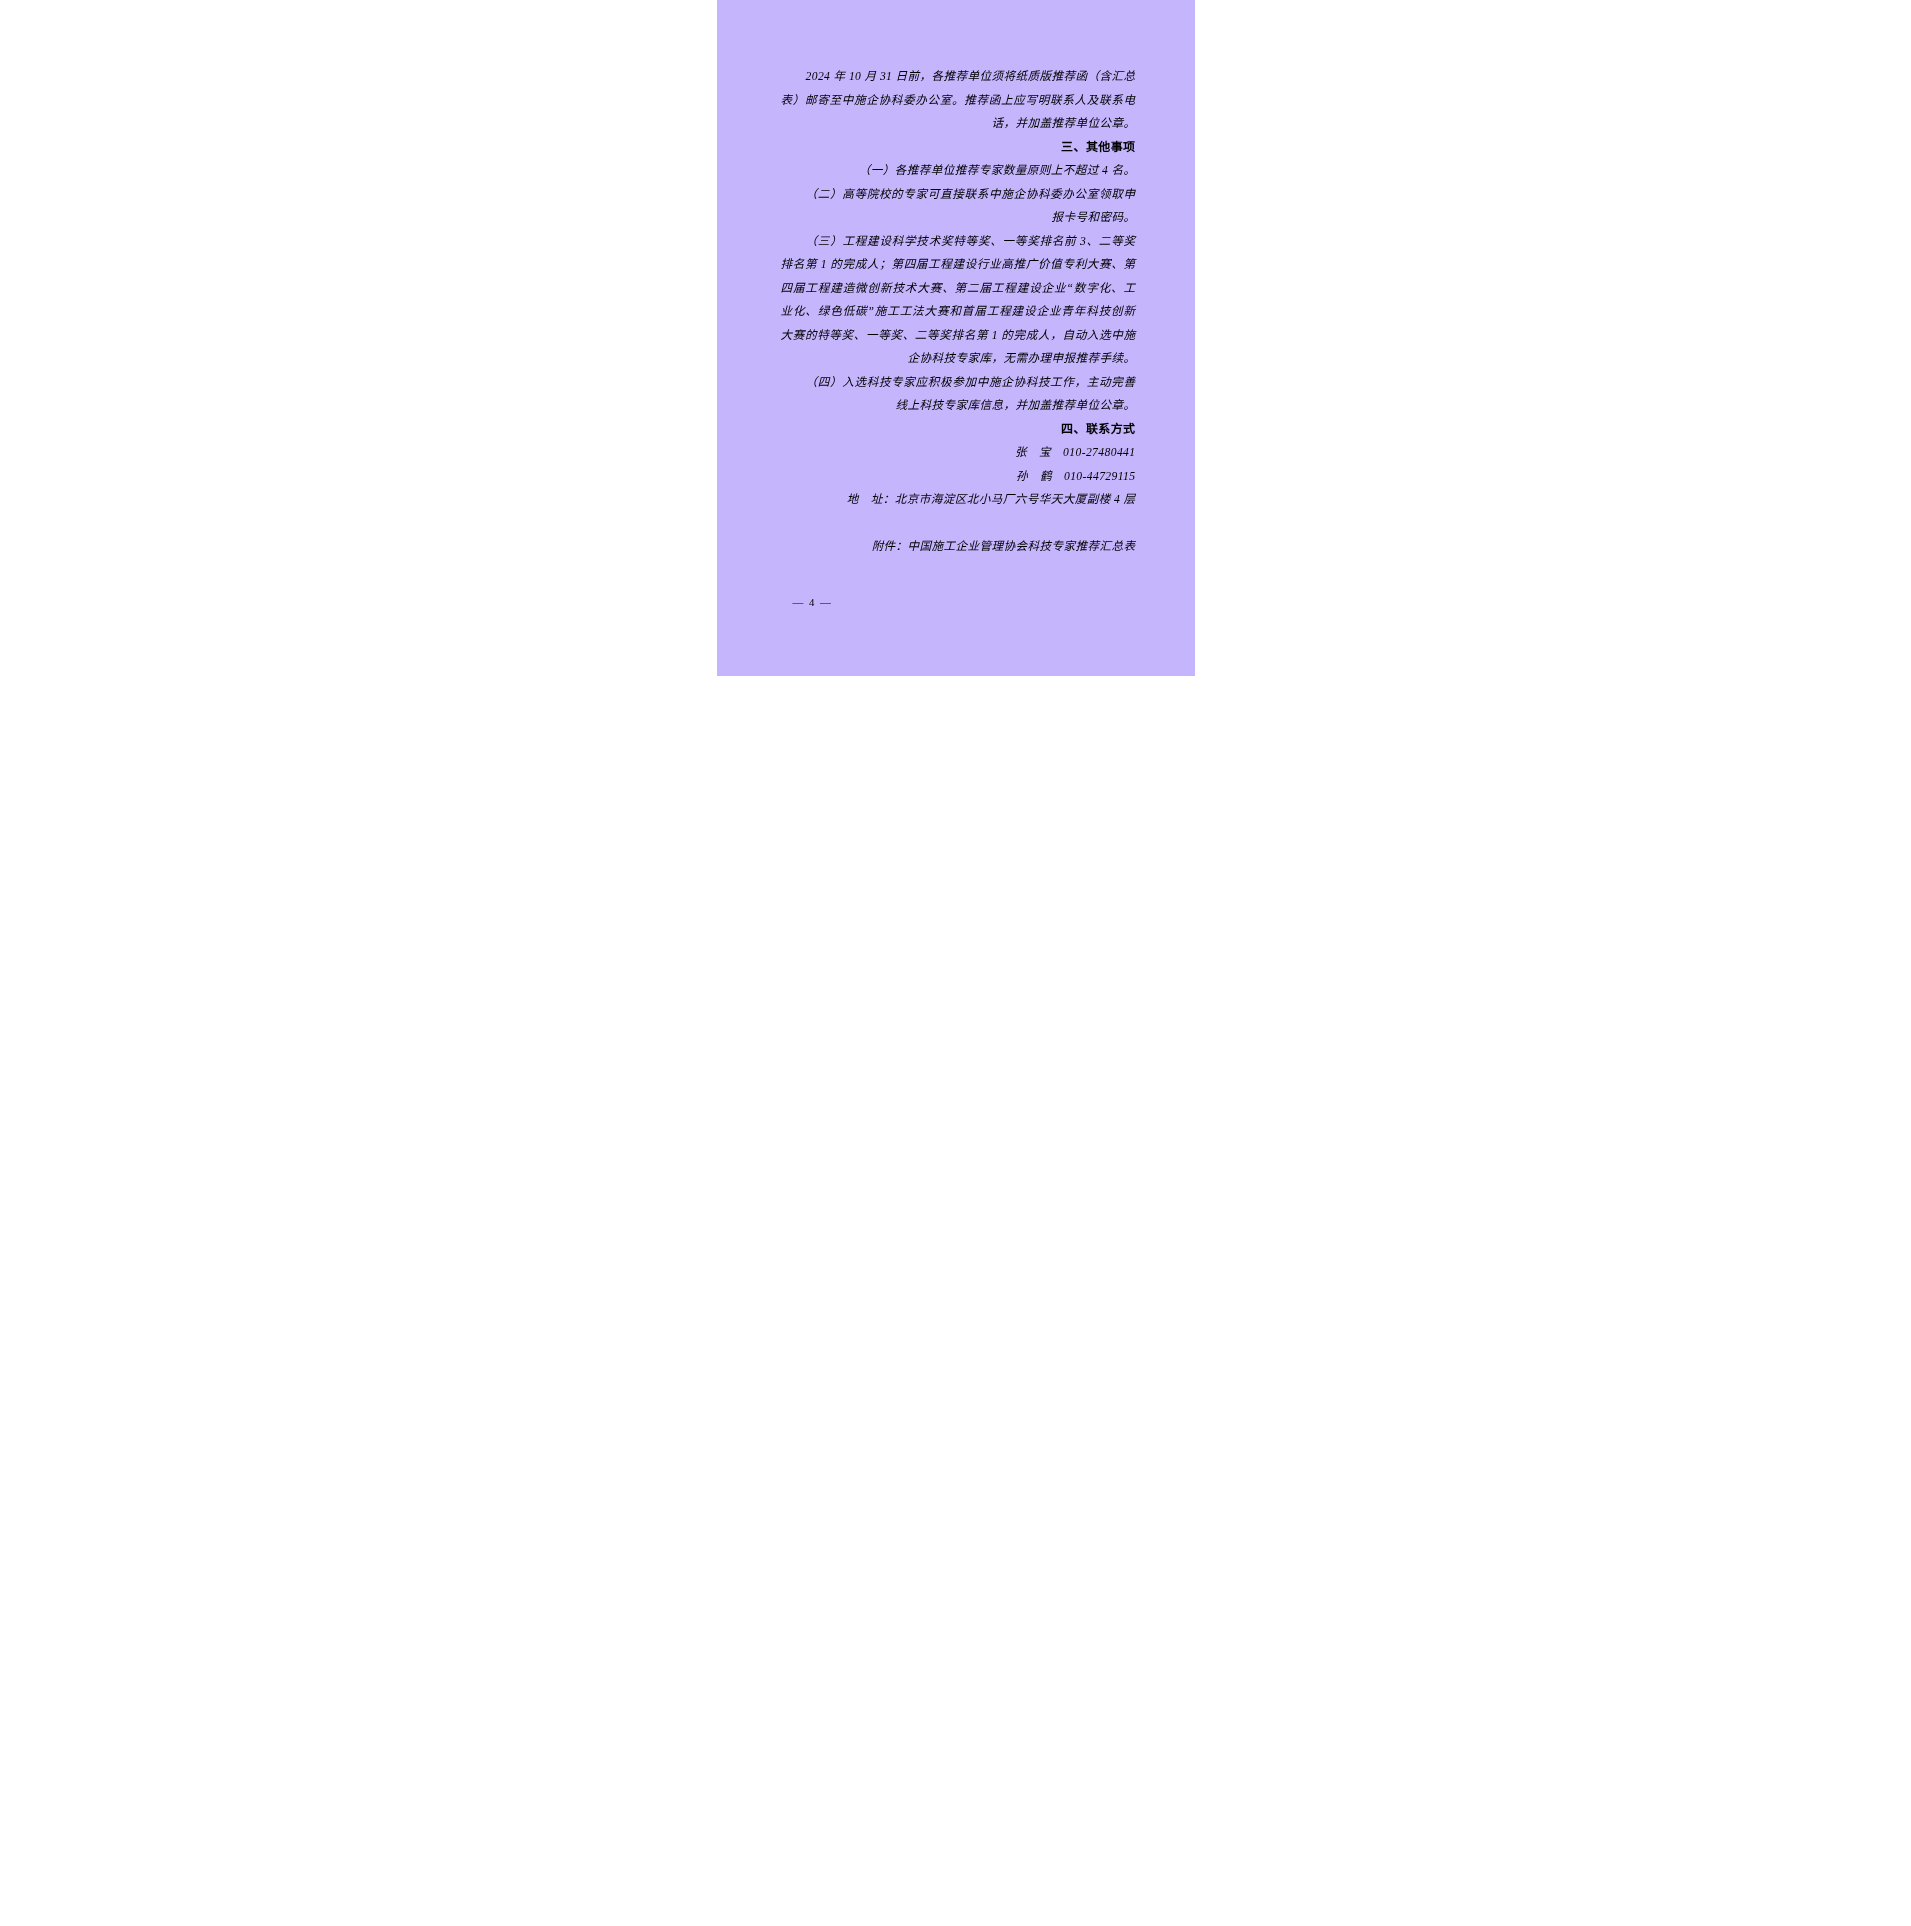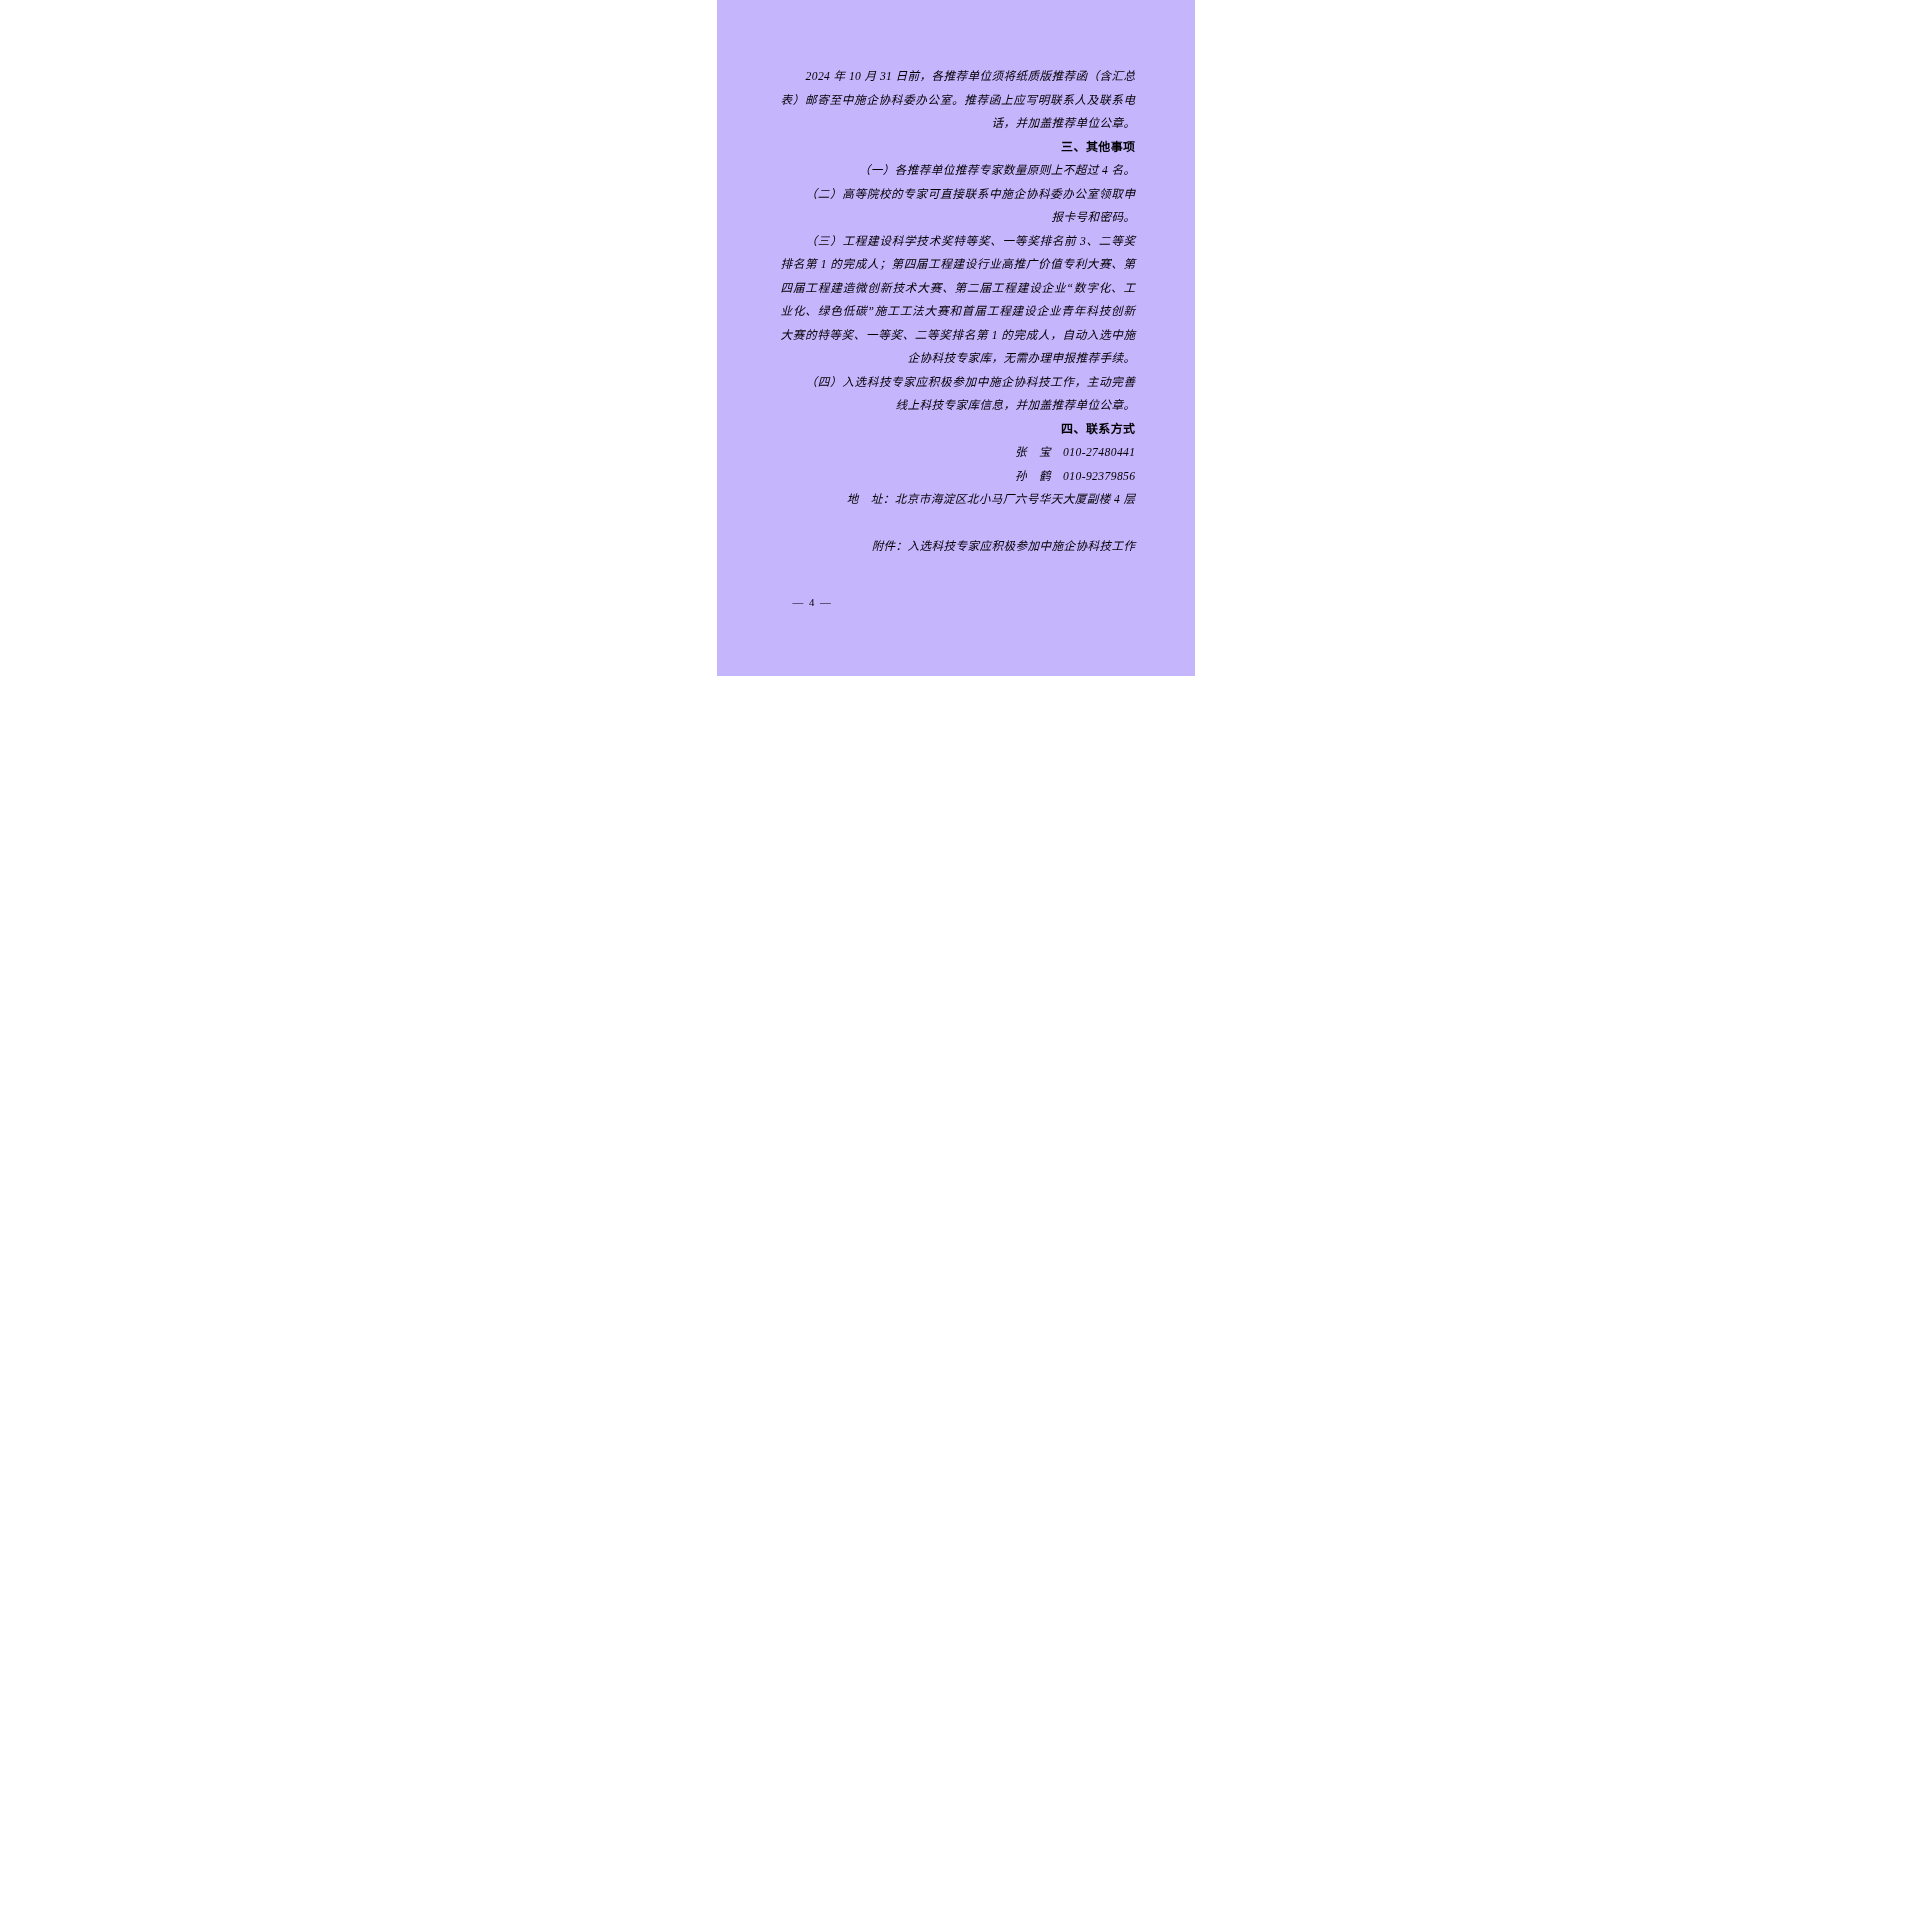--- a/index.html
+++ b/index.html
@@ -74,21 +74,21 @@
     <div class="line indent justify">（三）工程建设科学技术奖特等奖、一等奖排名前 3、二等奖</div>
     <div class="line justify">排名第 1 的完成人；第四届工程建设行业高推广价值专利大赛、第</div>
     <div class="line justify">四届工程建造微创新技术大赛、第二届工程建设企业“数字化、工</div>
     <div class="line justify">业化、绿色低碳”施工工法大赛和首届工程建设企业青年科技创新</div>
     <div class="line justify">大赛的特等奖、一等奖、二等奖排名第 1 的完成人，自动入选中施</div>
     <div class="line">企协科技专家库，无需办理申报推荐手续。</div>
     <div class="line indent justify">（四）入选科技专家应积极参加中施企协科技工作，主动完善</div>
     <div class="line">线上科技专家库信息，并加盖推荐单位公章。</div>
     <div class="line heading indent">四、联系方式</div>
     <div class="line indent">张　宝　010-27480441</div>
-    <div class="line indent">孙　鹤　010-92379856</div>
+    <div class="line indent">孙　鹤　010-44729115</div>
     <div class="line indent">地　址：北京市海淀区北小马厂六号华天大厦副楼 4 层</div>
     <div class="line blank"></div>
-    <div class="line indent">附件：入选科技专家应积极参加中施企协科技工作</div>
+    <div class="line indent">附件：中国施工企业管理协会科技专家推荐汇总表</div>
   </div>
 
   <div class="page-number">— 4 —</div>
 </div>
 
 
 </body></html>

